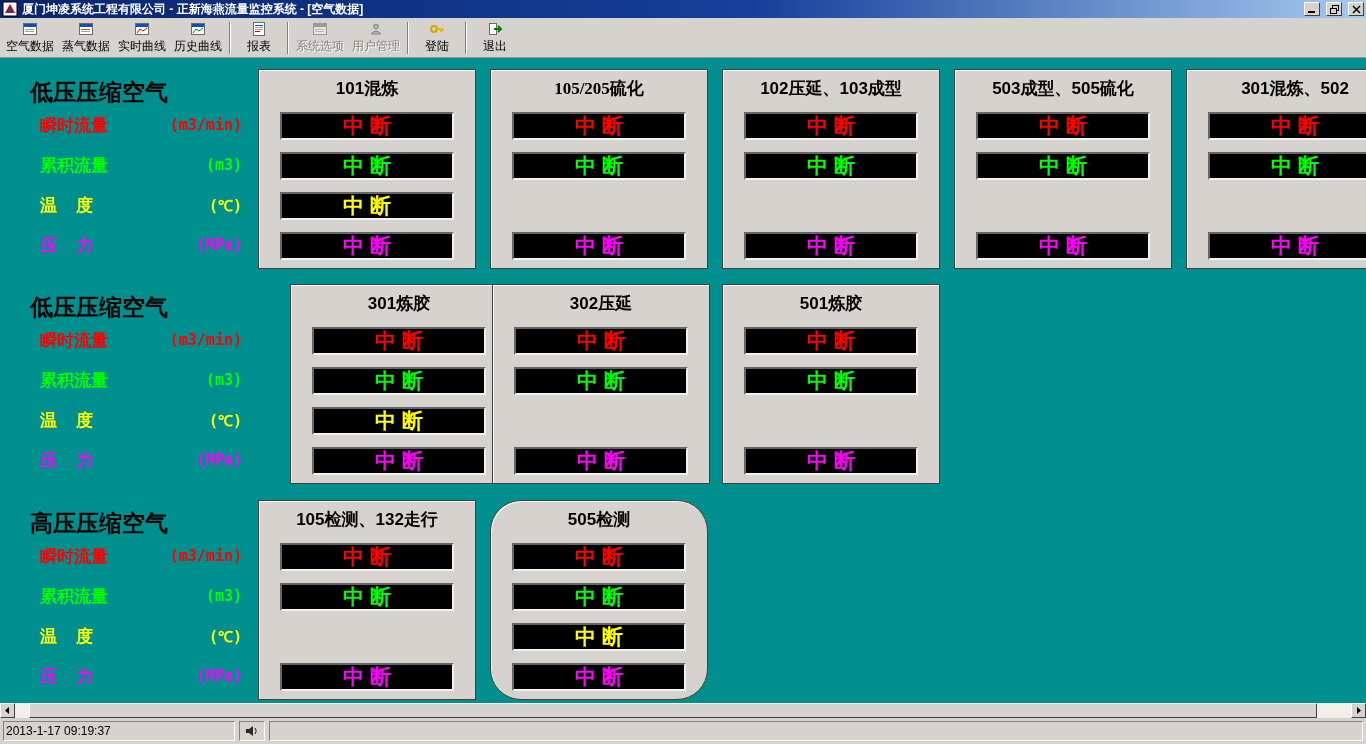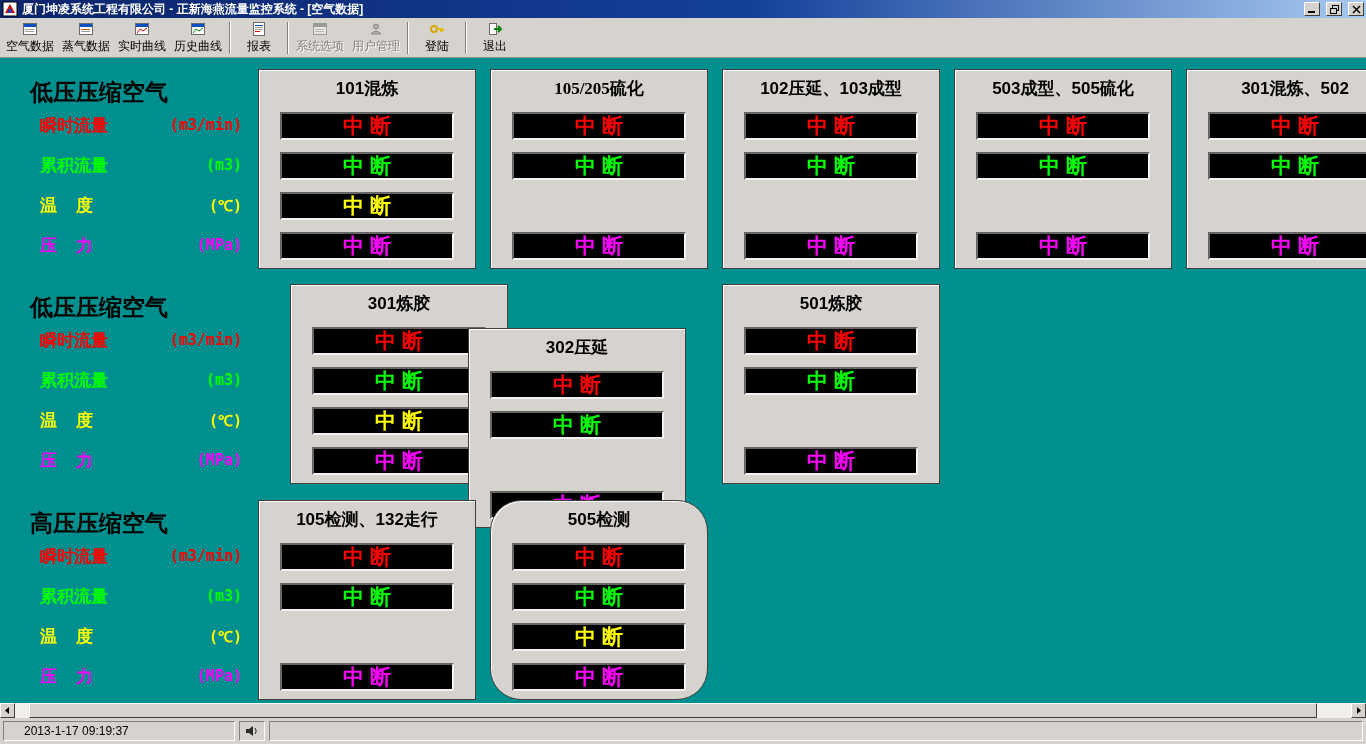--- a/index.html
+++ b/index.html
@@ -45,21 +45,21 @@
   .hscroll{height:15px;background:#d6d3ce;display:flex}
   .sb-btn{width:15px;height:15px;background:#d6d3ce;border:1px solid;
     border-color:#fff #404040 #404040 #fff;display:flex;align-items:center;justify-content:center}
   .sb-track{flex:1;background:#f1efe9;position:relative}
   .sb-thumb{position:absolute;top:0;left:14px;height:15px;width:1288px;background:#d6d3ce;
     border:1px solid;border-color:#fff #404040 #404040 #fff}
 
   
   .statusbar{height:26px;background:#d6d3ce;display:flex;align-items:center;padding:2px 3px;gap:4px;font-size:12px;color:#000}
   .status-cell{height:20px;border:1px solid;border-color:#808080 #fff #fff #808080;
-    display:flex;align-items:center;padding:0 20px;background:#d6d3ce}
+    display:flex;align-items:center;padding:0 2px;background:#d6d3ce}
   .cell-datetime{width:232px}
   .cell-speaker{width:26px;justify-content:center;padding:0}
   .cell-fill{flex:1}
 </style>
 </head>
 <body>
 
 <div class="app">
 
   <div class="titlebar">
@@ -258,21 +258,21 @@
           <span class="p-label" style="color: rgb(255, 0, 255);">压    力</span>
           <span class="p-unit" style="color: rgb(255, 0, 255);">(MPa)</span>
         </div>
         <div class="panel" style="left: 258px; margin-left: 32px;">
           <div class="panel-title">301炼胶</div>
           <div class="readbox" style="top: 42px; color: rgb(255, 0, 0);">中断</div>
           <div class="readbox" style="top: 82px; color: rgb(0, 255, 0);">中断</div>
           <div class="readbox" style="top: 122px; color: rgb(255, 255, 0);">中断</div>
           <div class="readbox" style="top: 162px; color: rgb(255, 0, 255);">中断</div>
         </div>
-        <div class="panel" style="left: 468px; margin-top: 44px;">
+        <div class="panel" style="left: 492px;">
           <div class="panel-title">302压延</div>
           <div class="readbox" style="top: 42px; color: rgb(255, 0, 0);">中断</div>
           <div class="readbox" style="top: 82px; color: rgb(0, 255, 0);">中断</div>
           <div class="readbox" style="top: 162px; color: rgb(255, 0, 255);">中断</div>
         </div>
         <div class="panel" style="left: 722px;">
           <div class="panel-title">501炼胶</div>
           <div class="readbox" style="top: 42px; color: rgb(255, 0, 0);">中断</div>
           <div class="readbox" style="top: 82px; color: rgb(0, 255, 0);">中断</div>
           <div class="readbox" style="top: 162px; color: rgb(255, 0, 255);">中断</div>

